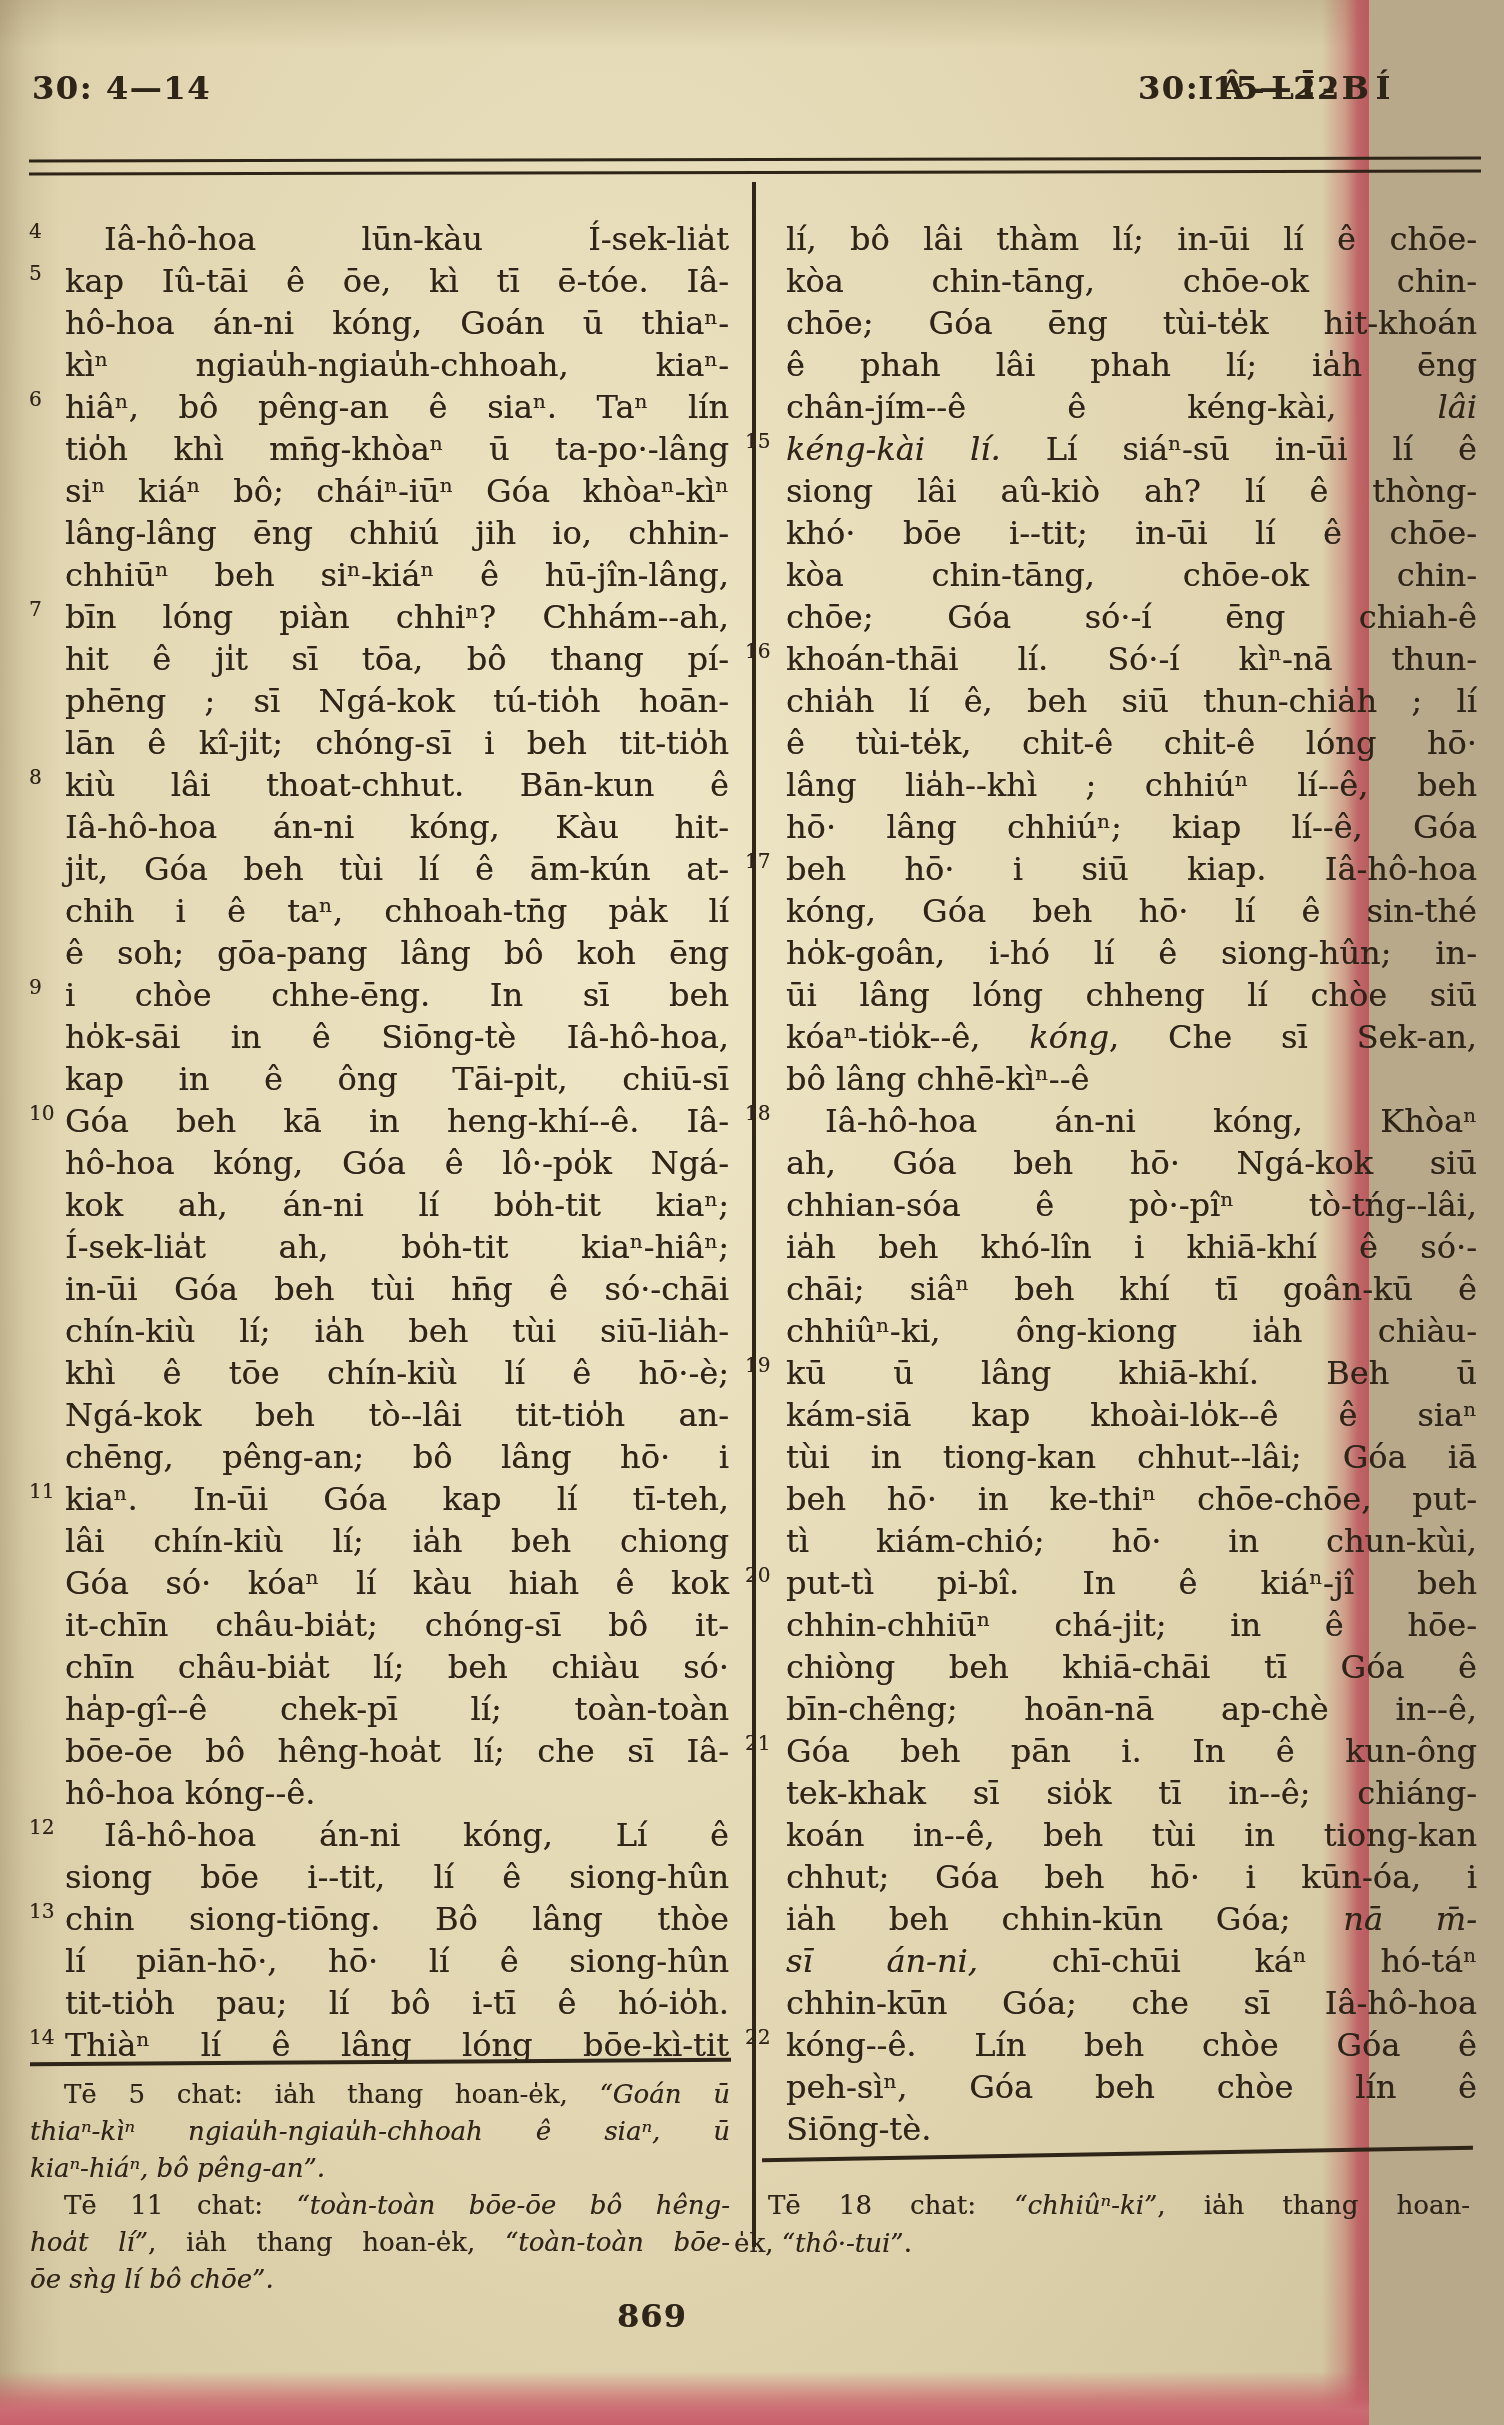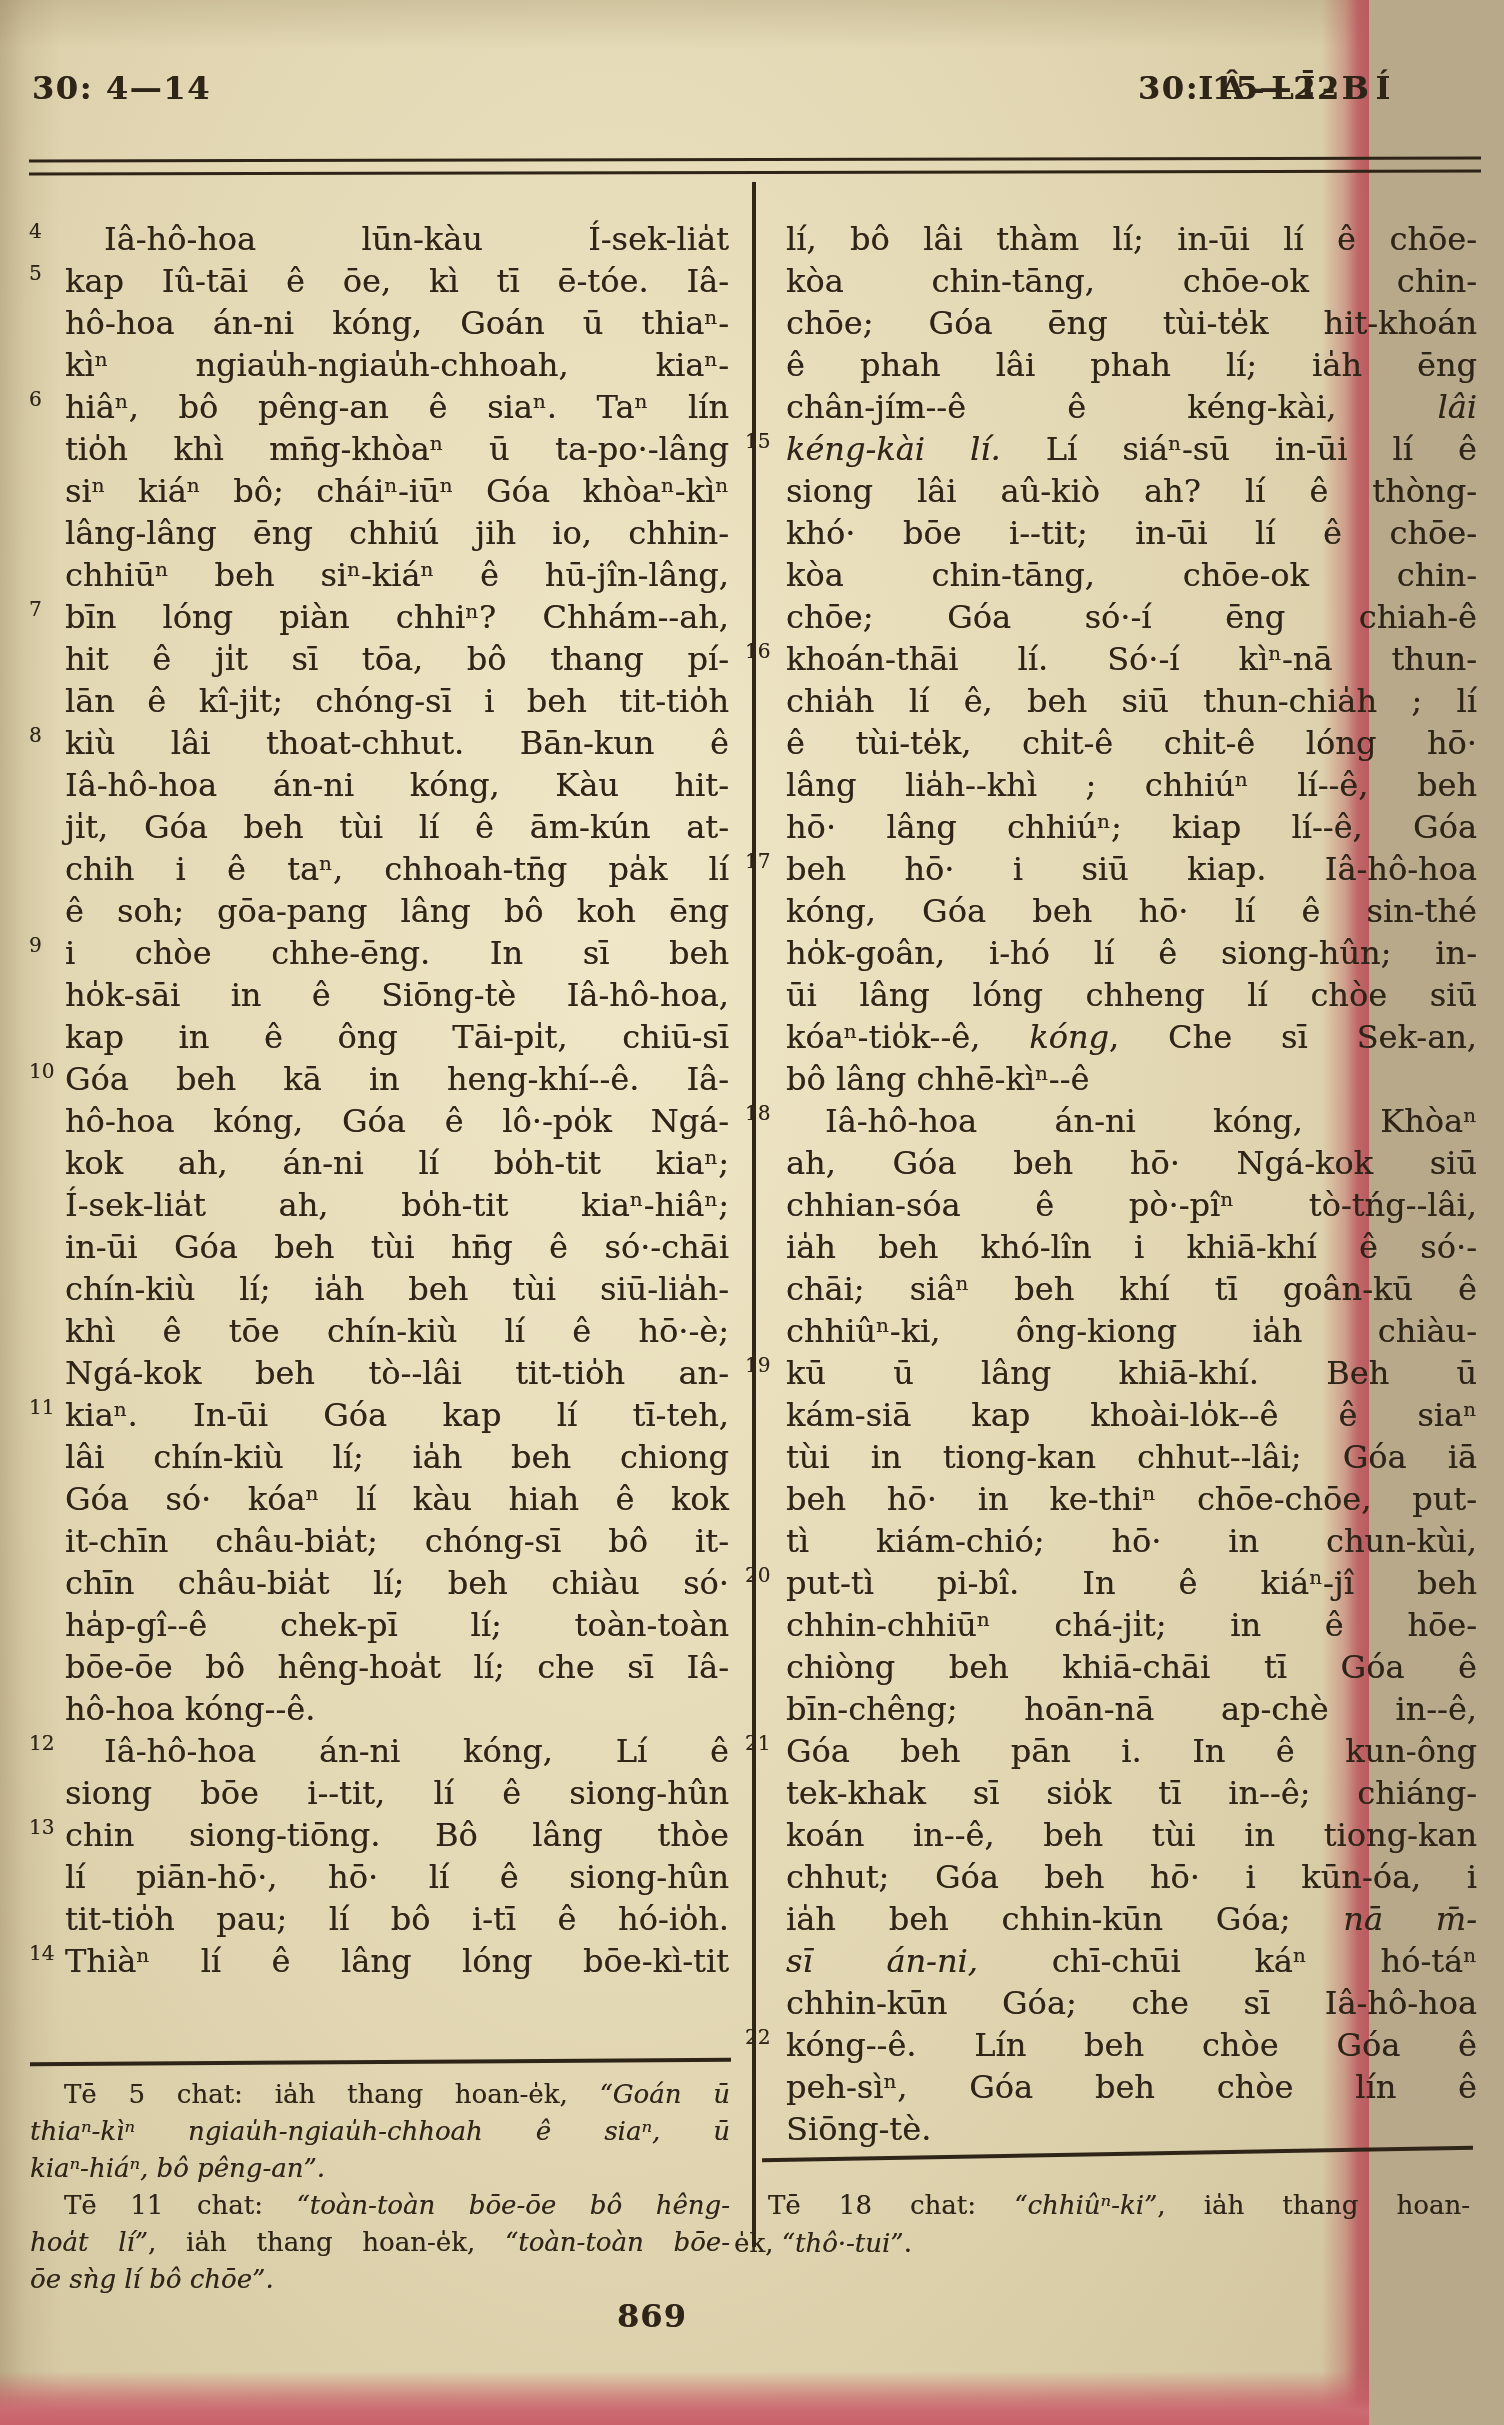--- a/index.html
+++ b/index.html
@@ -84,37 +84,39 @@
       <div class="line"><span class="vnum">5</span><span>kap Iû-tāi ê ōe, kì tī ē-tóe. Iâ-</span></div>
       <div class="line"><span>hô-hoa án-ni kóng, Goán ū thiaⁿ-</span></div>
       <div class="line"><span>kìⁿ ngiau̍h-ngiau̍h-chhoah, kiaⁿ-</span></div>
       <div class="line"><span class="vnum">6</span><span>hiâⁿ, bô pêng-an ê siaⁿ. Taⁿ lín</span></div>
       <div class="line"><span>tio̍h khì mn̄g-khòaⁿ ū ta-po·-lâng</span></div>
       <div class="line"><span>siⁿ kiáⁿ bô; cháiⁿ-iūⁿ Góa khòaⁿ-kìⁿ</span></div>
       <div class="line"><span>lâng-lâng ēng chhiú jih io, chhin-</span></div>
       <div class="line"><span>chhiūⁿ beh siⁿ-kiáⁿ ê hū-jîn-lâng,</span></div>
       <div class="line"><span class="vnum">7</span><span>bīn lóng piàn chhiⁿ? Chhám--ah,</span></div>
       <div class="line"><span>hit ê ji̍t sī tōa, bô thang pí-</span></div>
+      <div class="line"><span>phēng ; sī Ngá-kok tú-tio̍h hoān-</span></div>
       <div class="line"><span>lān ê kî-ji̍t; chóng-sī i beh tit-tio̍h</span></div>
       <div class="line"><span class="vnum">8</span><span>kiù lâi thoat-chhut. Bān-kun ê</span></div>
       <div class="line"><span>Iâ-hô-hoa án-ni kóng, Kàu hit-</span></div>
       <div class="line"><span>ji̍t, Góa beh tùi lí ê ām-kún at-</span></div>
       <div class="line"><span>chih i ê taⁿ, chhoah-tn̄g pa̍k lí</span></div>
       <div class="line"><span>ê soh; gōa-pang lâng bô koh ēng</span></div>
       <div class="line"><span class="vnum">9</span><span>i chòe chhe-ēng. In sī beh</span></div>
       <div class="line"><span>ho̍k-sāi in ê Siōng-tè Iâ-hô-hoa,</span></div>
       <div class="line"><span>kap in ê ông Tāi-pi̍t, chiū-sī</span></div>
       <div class="line"><span class="vnum">10</span><span>Góa beh kā in heng-khí--ê. Iâ-</span></div>
       <div class="line"><span>hô-hoa kóng, Góa ê lô·-po̍k Ngá-</span></div>
       <div class="line"><span>kok ah, án-ni lí bo̍h-tit kiaⁿ;</span></div>
       <div class="line"><span>Í-sek-lia̍t ah, bo̍h-tit kiaⁿ-hiâⁿ;</span></div>
       <div class="line"><span>in-ūi Góa beh tùi hn̄g ê só·-chāi</span></div>
       <div class="line"><span>chín-kiù lí; ia̍h beh tùi siū-lia̍h-</span></div>
       <div class="line"><span>khì ê tōe chín-kiù lí ê hō·-è;</span></div>
       <div class="line"><span>Ngá-kok beh tò--lâi tit-tio̍h an-</span></div>
+      <div class="line"><span>chēng, pêng-an; bô lâng hō· i</span></div>
       <div class="line"><span class="vnum">11</span><span>kiaⁿ. In-ūi Góa kap lí tī-teh,</span></div>
       <div class="line"><span>lâi chín-kiù lí; ia̍h beh chiong</span></div>
       <div class="line"><span>Góa só· kóaⁿ lí kàu hiah ê kok</span></div>
       <div class="line"><span>it-chīn châu-bia̍t; chóng-sī bô it-</span></div>
       <div class="line"><span>chīn châu-bia̍t lí; beh chiàu só·</span></div>
       <div class="line"><span>ha̍p-gî--ê chek-pī lí; toàn-toàn</span></div>
       <div class="line"><span>bōe-ōe bô hêng-hoa̍t lí; che sī Iâ-</span></div>
       <div class="line short"><span>hô-hoa kóng--ê.</span></div>
       <div class="line indent"><span class="vnum">12</span><span>Iâ-hô-hoa án-ni kóng, Lí ê</span></div>
       <div class="line"><span>siong bōe i--tit, lí ê siong-hûn</span></div>

